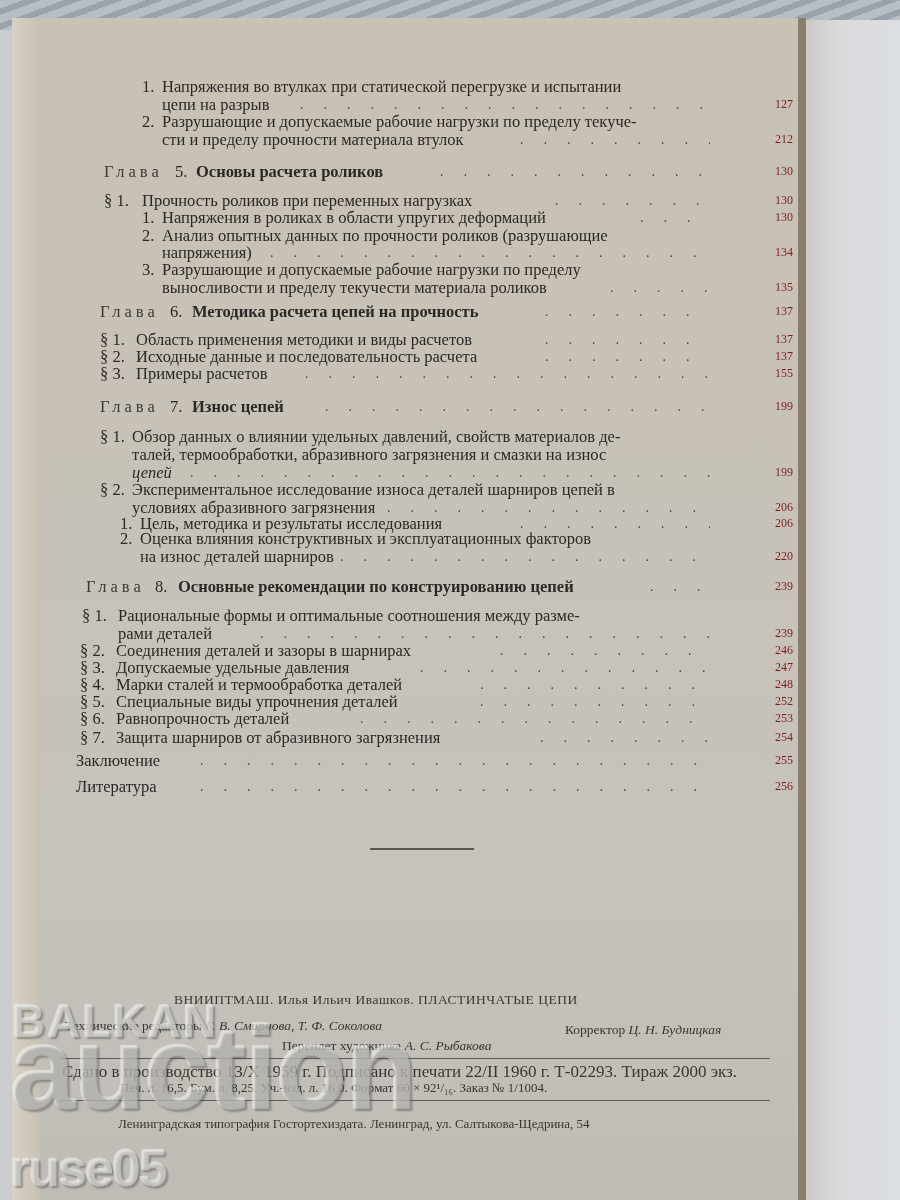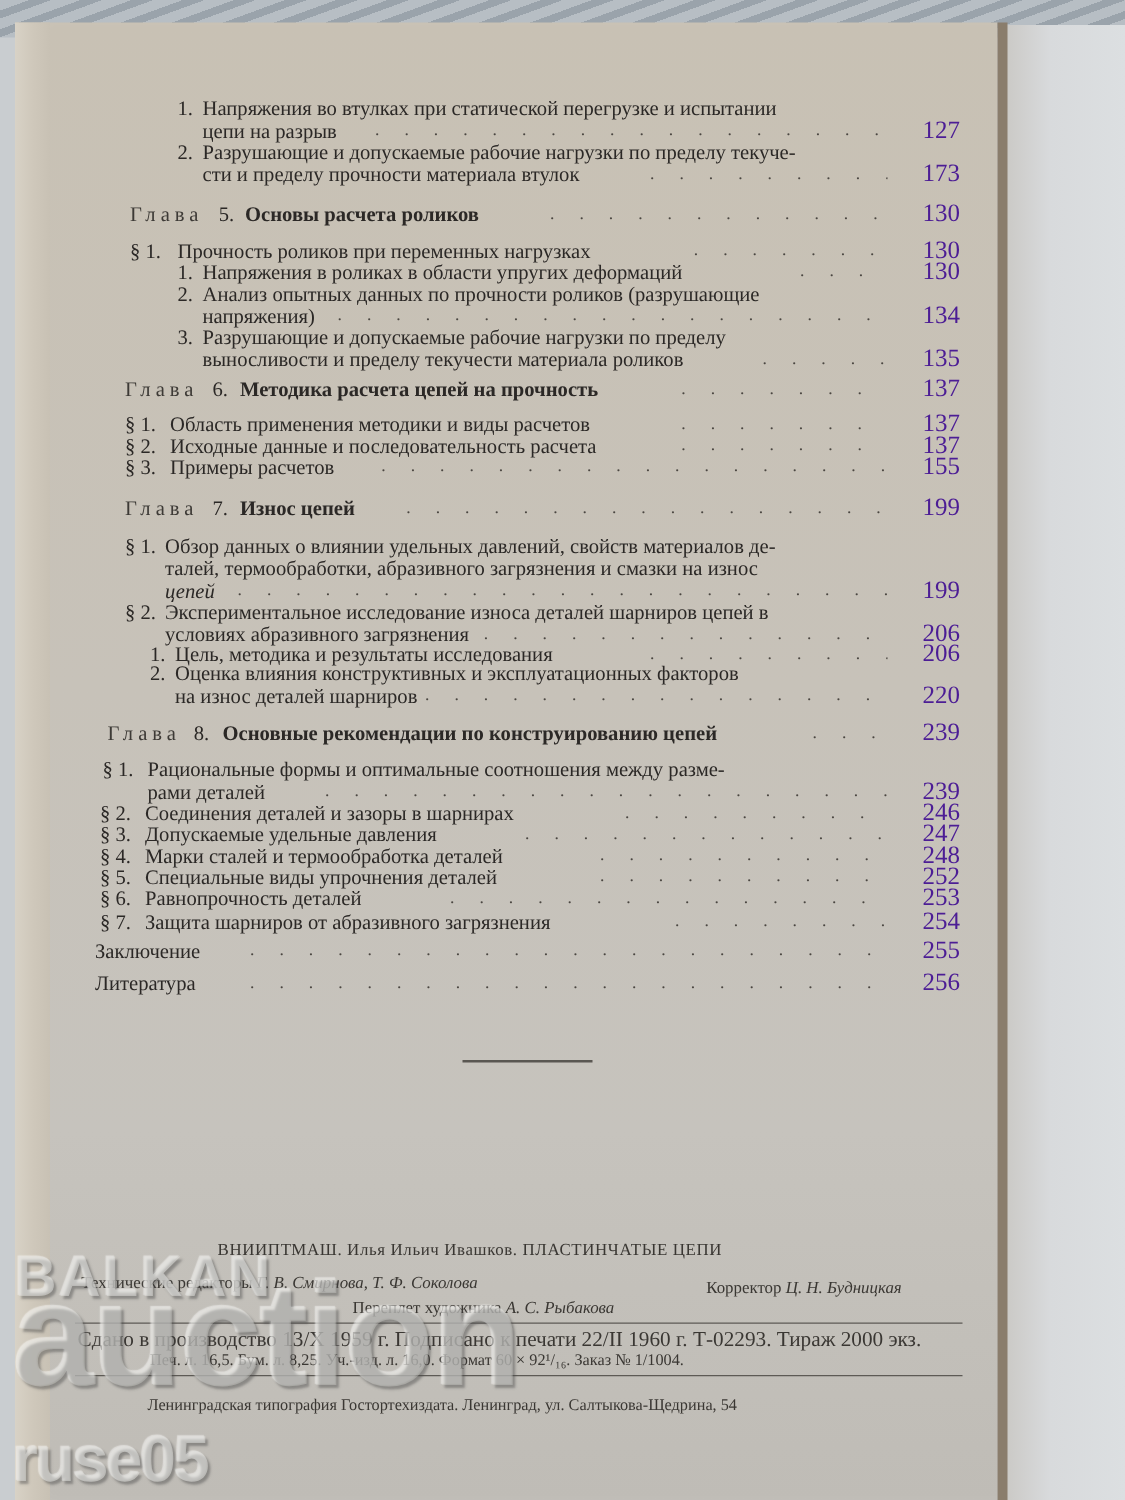--- a/index.html
+++ b/index.html
@@ -32,22 +32,22 @@
   }
   .row {
     position: absolute; left: 0; font-size: 16.5px; line-height: 17px; white-space: nowrap;
   }
   .row .txt { position: absolute; white-space: nowrap; }
   .row .dots {
     position: absolute; height: 17px; overflow: hidden; white-space: nowrap;
     color: #4a4641; letter-spacing: 20px; font-size: 14px;
   }
   .pg {
-    position: absolute; left: 728px; width: 40px; text-align: right;
-    font-size: 20px; color: #4c1d95;
+    position: absolute; left: 753px; width: 40px; text-align: right;
+    font-size: 12px; color: #7f1d1d;
   }
   .chapter-lead { letter-spacing: 4px; color: #3d3a36; }
   .chapter-title { font-weight: bold; }
   .separator {
     position: absolute; left: 370px; top: 848px; width: 104px; height: 2px;
     background: #5a5752;
   }
   .colophon { position: absolute; left: 0; top: 0; width: 900px; color: #3a3733; font-size: 13.5px; }
   .colophon .line { position: absolute; white-space: nowrap; }
   .italic { font-style: italic; }
@@ -82,21 +82,21 @@
     <span class="pg">127</span>
   </div>
 
   <div class="row" style="top:113px;">
     <span class="txt" style="left:142px;">2.</span>
     <span class="txt" style="left:162px;">Разрушающие и допускаемые рабочие нагрузки по пределу текуче-</span>
   </div>
   <div class="row" style="top:131px;">
     <span class="txt" style="left:162px;">сти и пределу прочности материала втулок</span>
     <span class="dots" style="left:520px; width:190px;">...........</span>
-    <span class="pg">173</span>
+    <span class="pg">212</span>
   </div>
 
   <div class="row" style="top:163px;">
     <span class="txt chapter-lead" style="left:104px;">Глава</span>
     <span class="txt" style="left:175px;">5.</span>
     <span class="txt chapter-title" style="left:196px;">Основы расчета роликов</span>
     <span class="dots" style="left:440px; width:270px;">..............</span>
     <span class="pg">130</span>
   </div>
 

